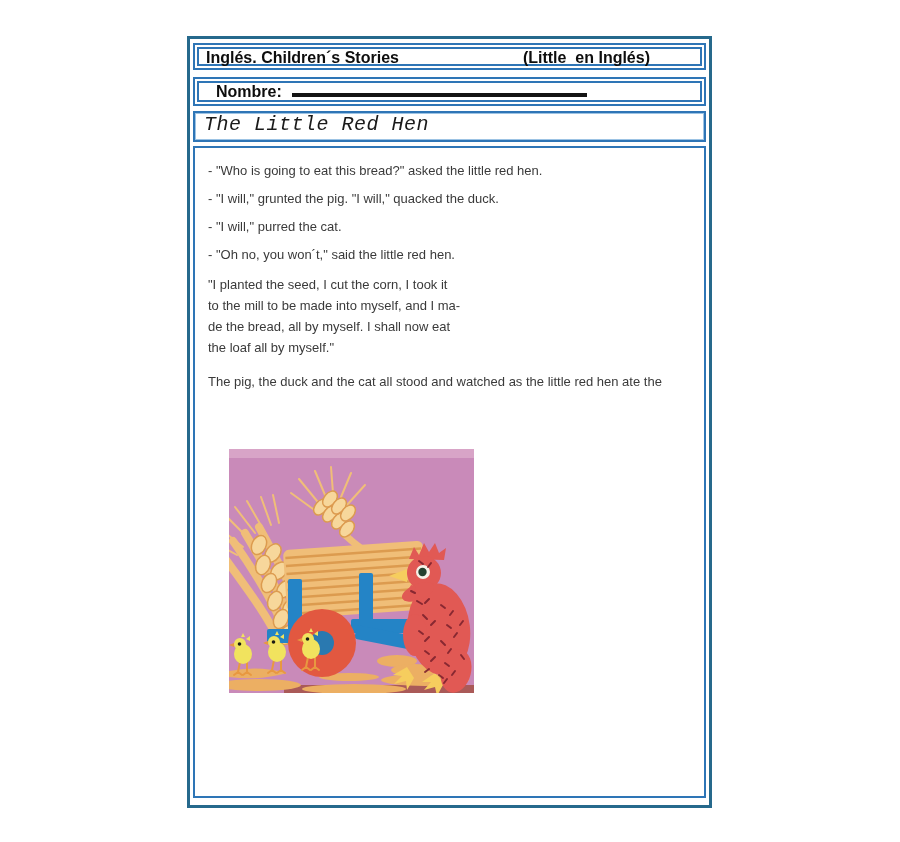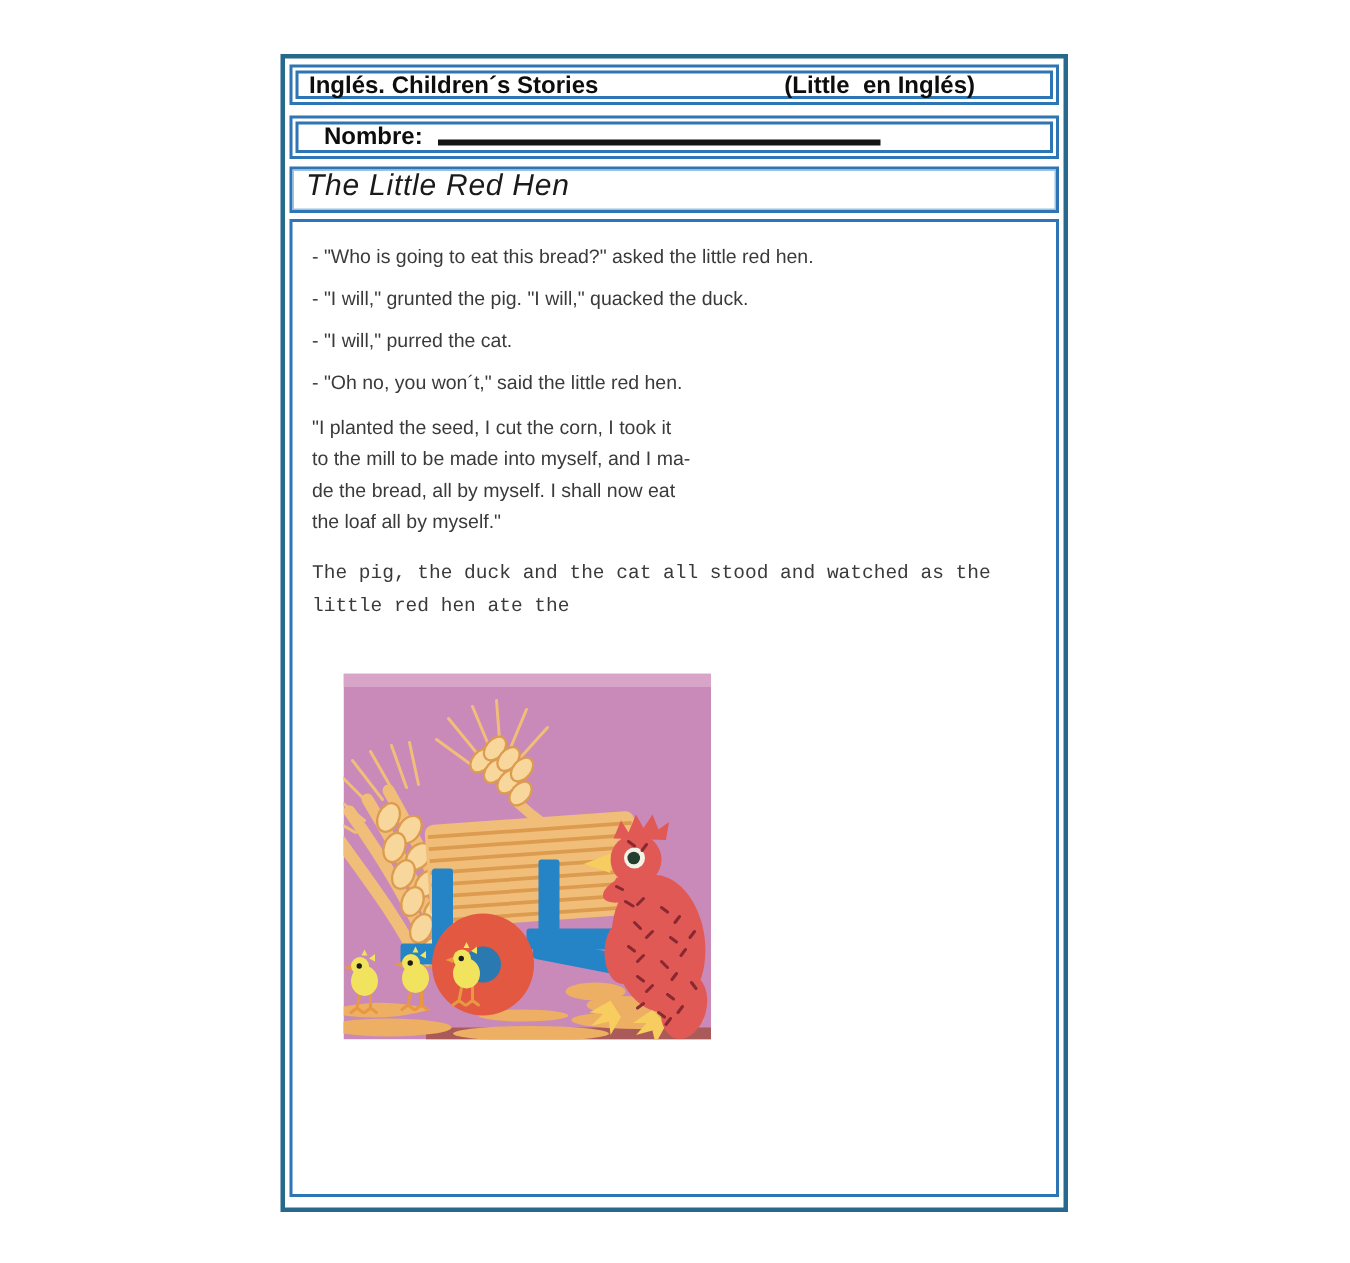--- a/index.html
+++ b/index.html
@@ -15,30 +15,30 @@
   .box1 { top:4px;  height:27px; border:6px double #2e75b6;
           justify-content:space-between; padding:0 50px 0 7px; }
   .box2 { top:38px; height:29px; border:6px double #2e75b6; padding:0 17px; }
   .box3 { top:72px; height:31px; border:2px solid #2e75b6; padding:0 9px;
           box-shadow:0 0 0 1px #9cc3e4 inset; }
 
   .hdr-text { font-weight:bold; font-size:16px; color:#0d0d0d; white-space:pre; }
   .name-label { font-weight:bold; font-size:16px; color:#0d0d0d; }
   .name-line { display:inline-block; width:295px; height:14px; margin-left:10px;
                border-bottom:4px solid #141414; }
-  .story-title { font-family:Liberation Sans, sans-serif; font-style:italic;
+  .story-title { font-family:Liberation Mono, monospace; font-style:italic;
                  font-size:20px; color:#1a1a1a; letter-spacing:0.5px; }
 
   .story { position:absolute; left:3px; right:3px; top:107px; bottom:7px;
            border:2px solid #2e75b6; padding:14px 14px 0 13px; background:#fff; }
   .story p { color:#3a3a3a; font-size:13px; }
   .dialogue p  { line-height:18px; margin-bottom:10px; }
   .monologue p { line-height:21px; }
   .closing  p  { line-height:22px; }
-  .closing { margin-top:13px;font-family:Liberation Mono, monospace; }
+  .closing { margin-top:13px; }
 
   .illo { position:absolute; left:34px; top:301px; width:245px; height:244px;
           display:block; }
 </style>
 </head>
 <body>
 
 <div class="page">
   <div class="frame">
 

